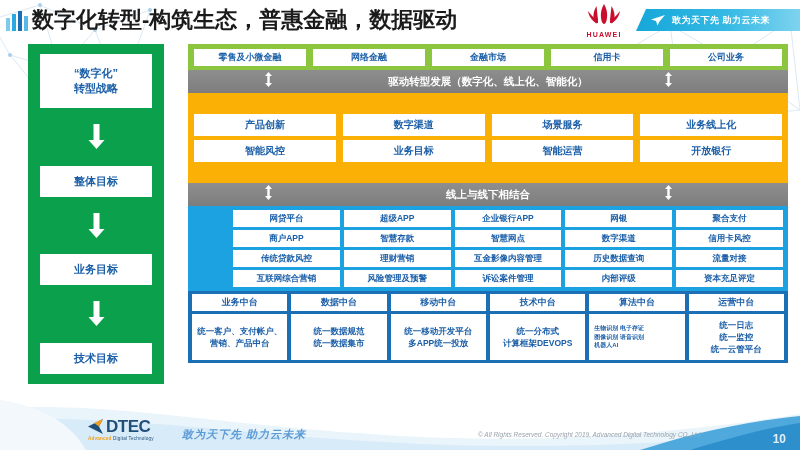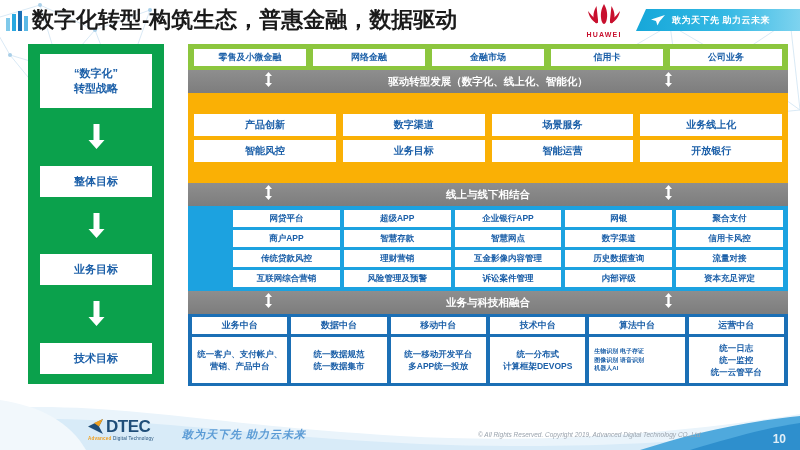--- a/index.html
+++ b/index.html
@@ -391,33 +391,20 @@
       </div>
       <div class="row">
         <div class="cell">互联网综合营销</div>
         <div class="cell">风险管理及预警</div>
         <div class="cell">诉讼案件管理</div>
         <div class="cell">内部评级</div>
         <div class="cell">资本充足评定</div>
       </div>
     </div>
 
-    <div class="sec-bar">
-      <span class="dbl l">
-        <svg width="9" height="15" viewBox="0 0 9 15">
-            <path d="M4.5 0 L8 4 H5.7 V11 H8 L4.5 15 L1 11 H3.3 V4 H1 Z" fill="#ffffff"></path>
-          </svg>
-      </span>
-      <span>业务与科技相融合</span>
-      <span class="dbl r">
-        <svg width="9" height="15" viewBox="0 0 9 15">
-            <path d="M4.5 0 L8 4 H5.7 V11 H8 L4.5 15 L1 11 H3.3 V4 H1 Z" fill="#ffffff"></path>
-          </svg>
-      </span>
-    </div>
 
     <div id="zt-block">
       <div class="col">
         <div class="zt-head">业务中台</div>
         <div class="zt-body">统一客户、支付帐户、营销、产品中台</div>
       </div>
       <div class="col">
         <div class="zt-head">数据中台</div>
         <div class="zt-body">统一数据规范
 统一数据集市</div>

